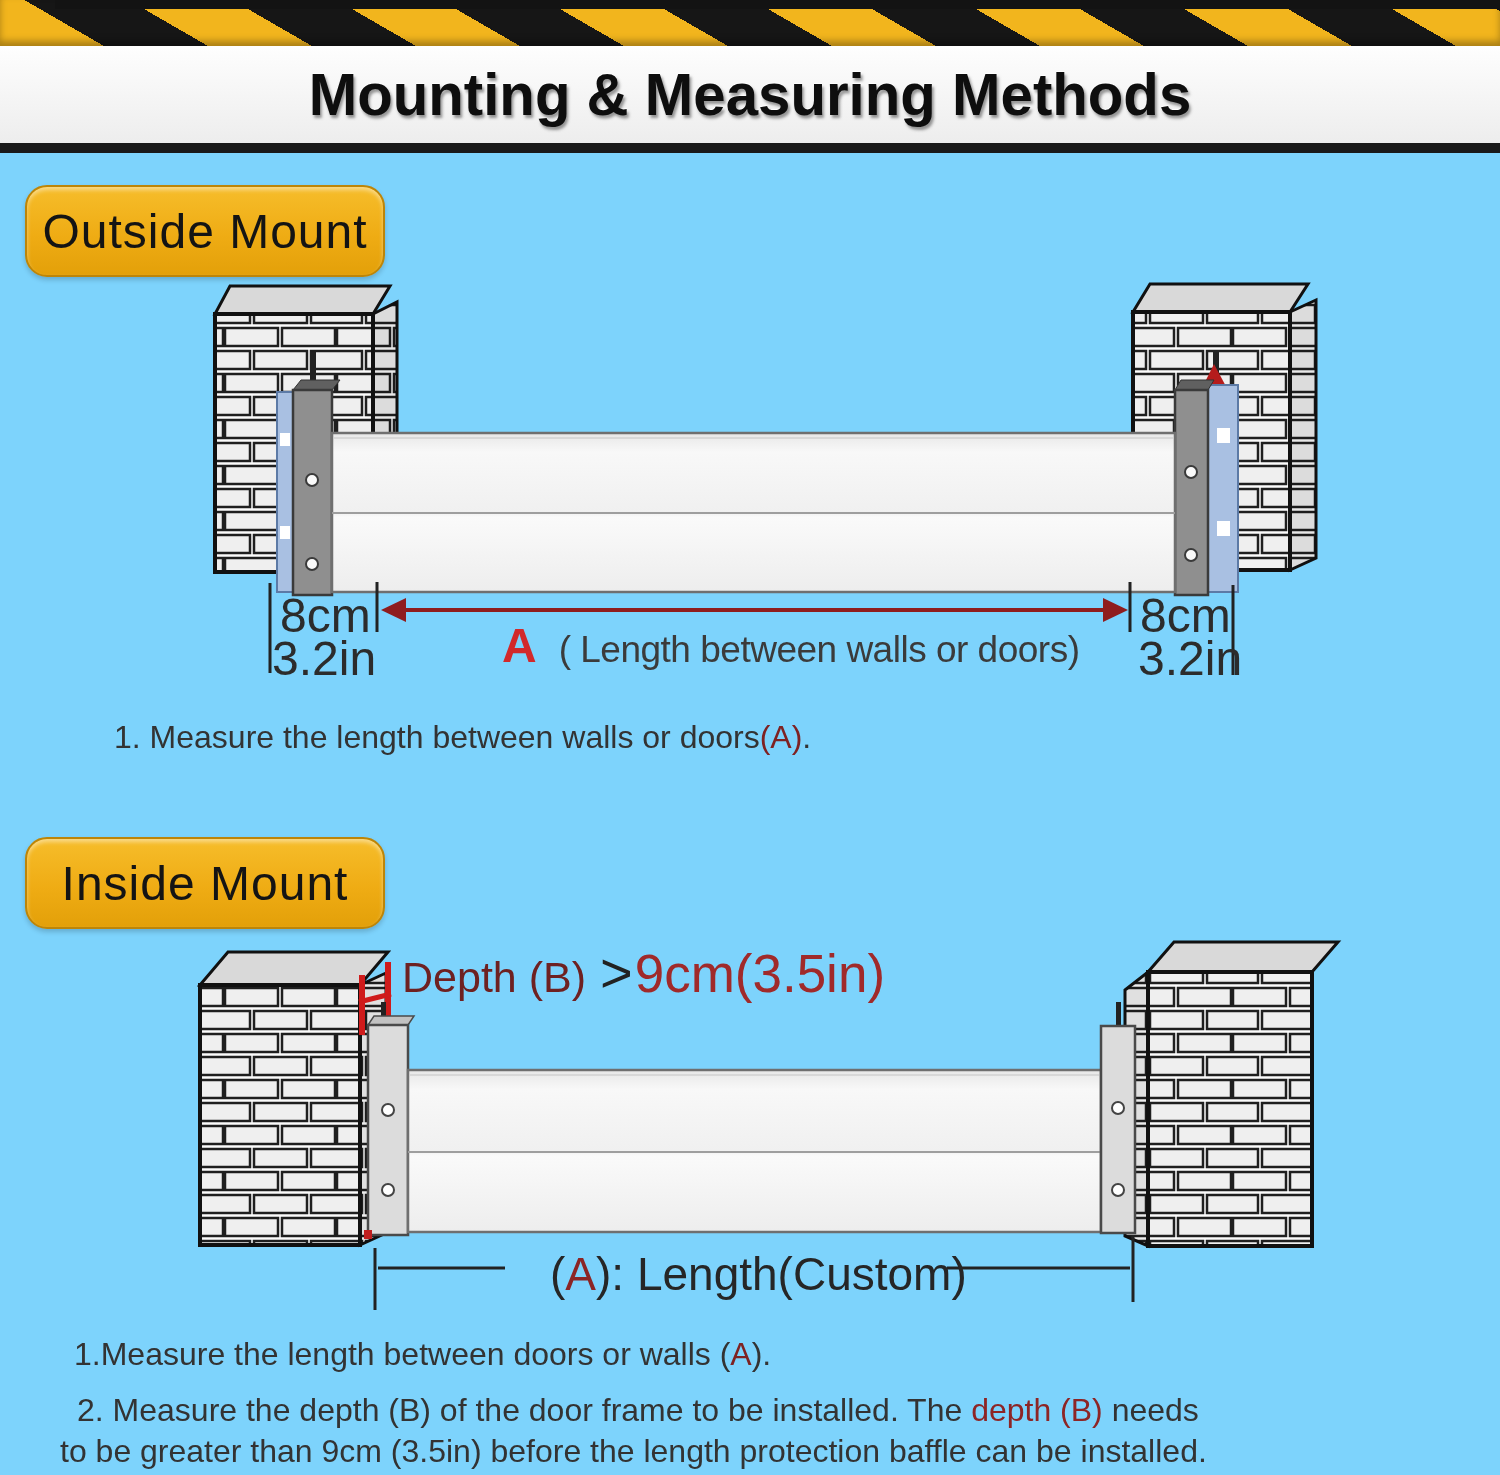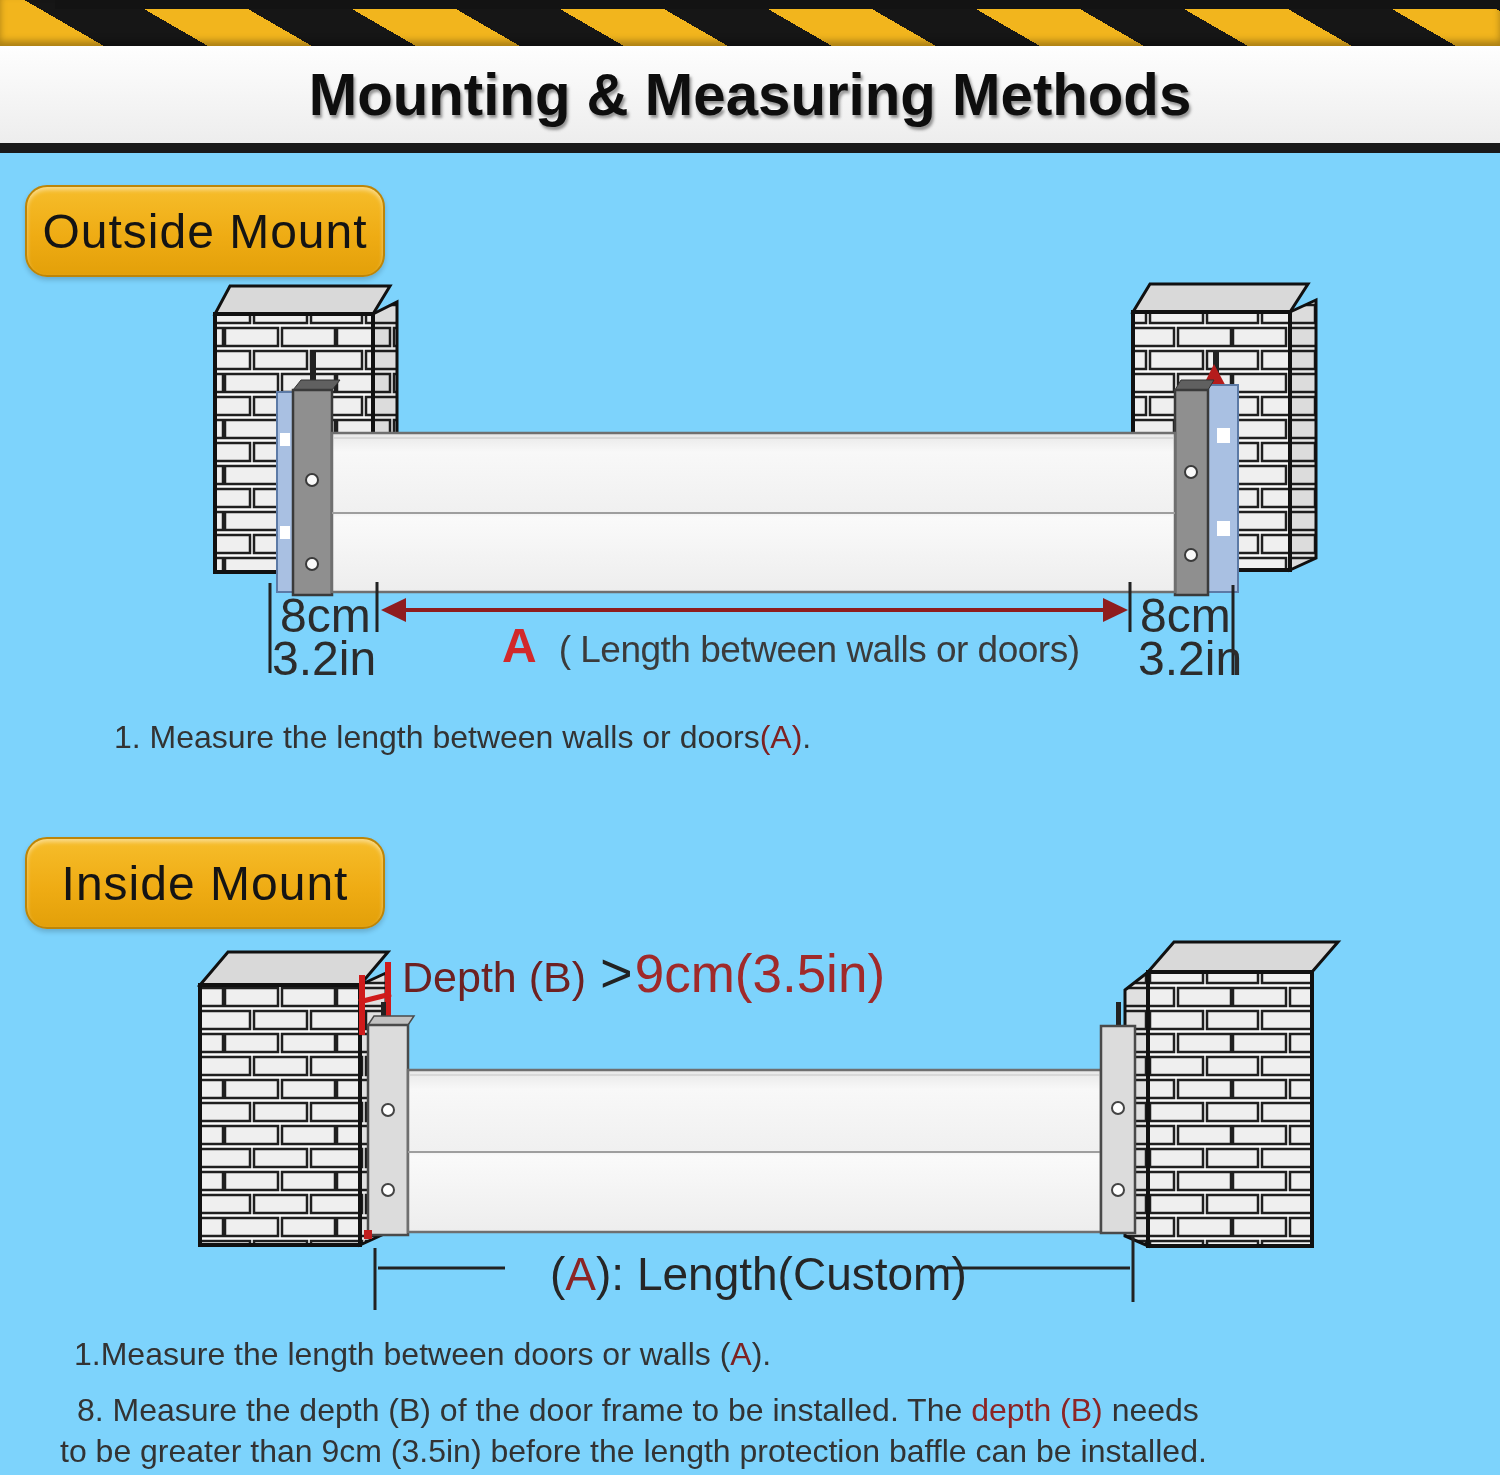--- a/index.html
+++ b/index.html
@@ -222,16 +222,16 @@
       <line x1="375" y1="308" x2="375" y2="370" stroke="#222" stroke-width="3"></line>
       <line x1="378" y1="328" x2="505" y2="328" stroke="#222" stroke-width="3"></line>
       <line x1="947" y1="328" x2="1130" y2="328" stroke="#222" stroke-width="3"></line>
       <line x1="1133" y1="295" x2="1133" y2="362" stroke="#222" stroke-width="3"></line>
     </g>
   </svg>
 
   <div class="inside-dim"><span>(</span><span class="a">A</span><span>): Length(Custom)</span></div>
 
   <div class="steps-line" style="left:74px;top:1336px;"><span>1.Measure the length between doors or walls (</span><span class="maroon">A</span><span>).</span></div>
-  <div class="steps-line" style="left:77px;top:1392px;"><span>8. Measure the depth (B) of the door frame to be installed. The </span><span class="maroon2">depth (B)</span><span> needs</span></div>
+  <div class="steps-line" style="left:77px;top:1392px;"><span>2. Measure the depth (B) of the door frame to be installed. The </span><span class="maroon2">depth (B)</span><span> needs</span></div>
   <div class="steps-line" style="left:60px;top:1433px;"><span>to be greater than 9cm (3.5in) before the length protection baffle can be installed.</span></div>
 
 </div>
 
 </body></html>

